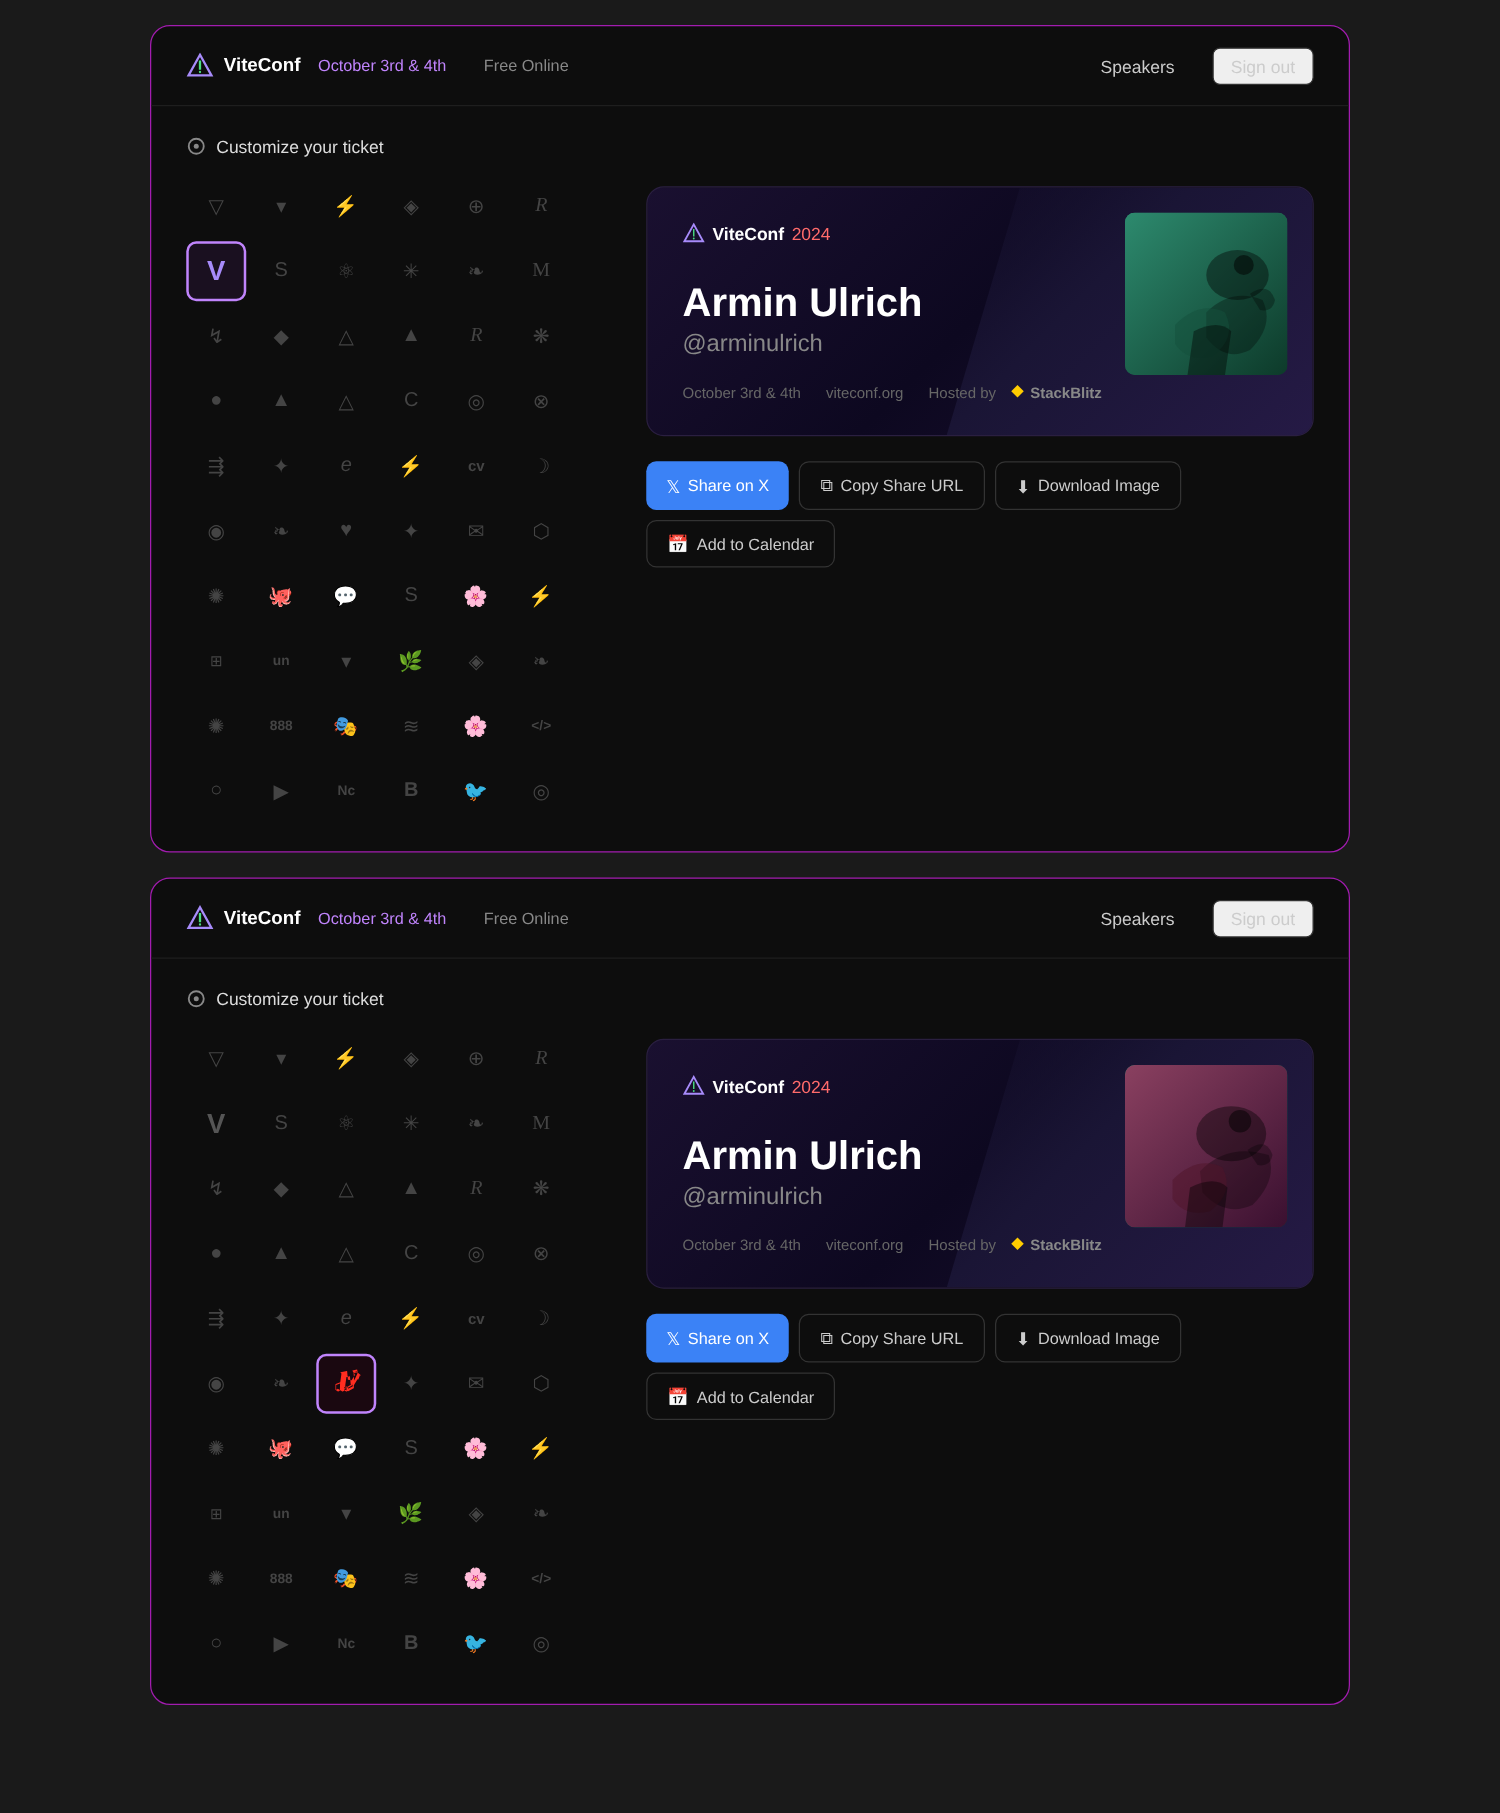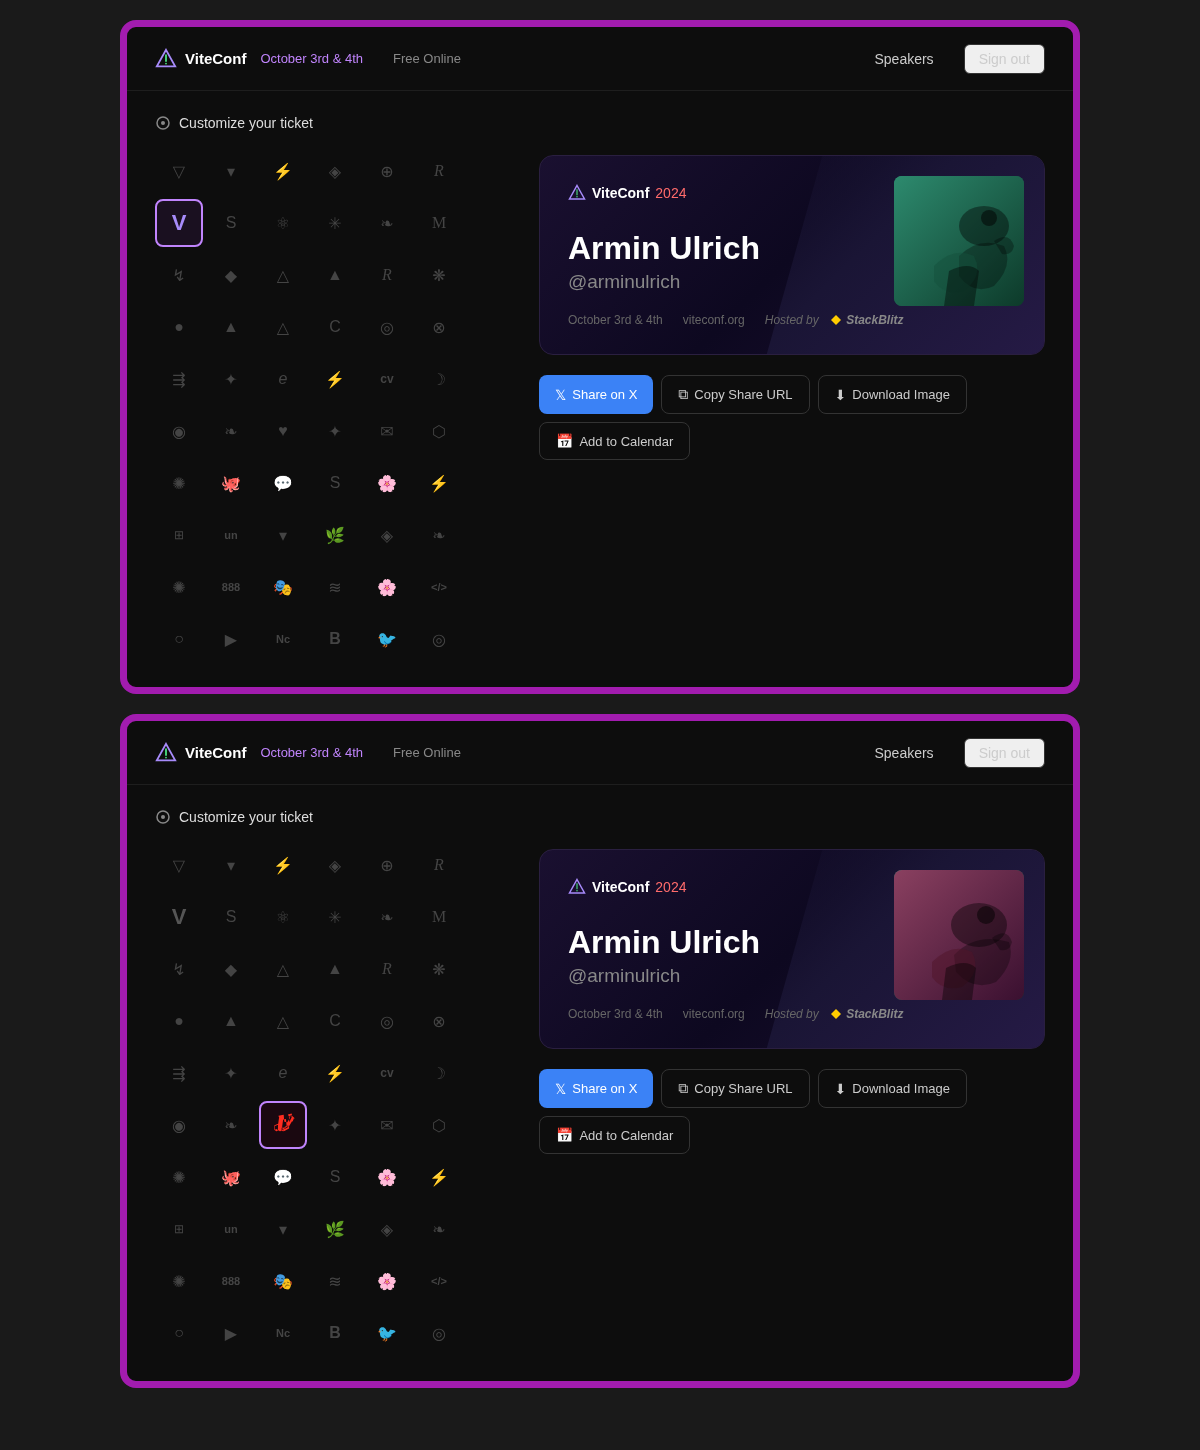--- a/index.html
+++ b/index.html
@@ -12,21 +12,21 @@
       padding: 20px;
       gap: 20px;
       min-height: 1450px;
     }
 
     .panel {
       background: #0d0d0d;
       border-radius: 16px;
       width: 960px;
       overflow: hidden;
-      border: 7px solid #a21caf;
+      border: 1px solid #a21caf;
     }
 
     
     .nav {
       display: flex;
       align-items: center;
       padding: 0 28px;
       height: 64px;
       border-bottom: 1px solid #1e1e1e;
       gap: 10px;
@@ -67,21 +67,21 @@
       cursor: pointer;
       border: 1px solid #333;
       padding: 6px 14px;
       border-radius: 6px;
     }
 
     
     .content {
       display: flex;
       padding: 24px 28px;
-      gap: 44px;
+      gap: 28px;
     }
 
     
     .left-panel {
       width: 340px;
       flex-shrink: 0;
     }
     .customize-label {
       display: flex;
       align-items: center;
@@ -199,24 +199,22 @@
       align-items: center;
       gap: 20px;
       margin-top: 20px;
       font-size: 12px;
       color: #666;
       position: relative;
       z-index: 1;
     }
     .ticket-hosted {
       display: flex;
-      align-items: center;
       gap: 4px;
       color: #666;
-      font-style: italic;
     }
     .ticket-hosted span.brand {
       color: #888;
       font-weight: 600;
     }
 
     
     .ticket-photo {
       position: absolute;
       right: 20px;

